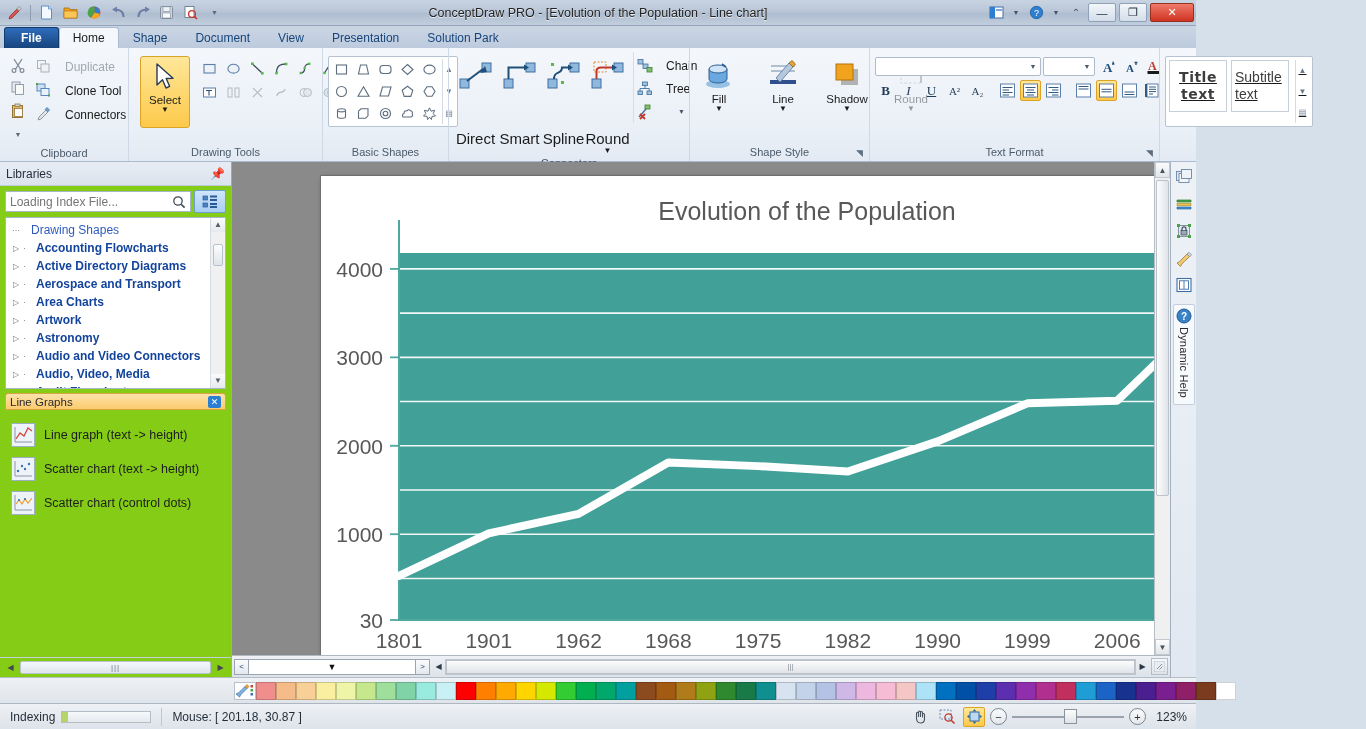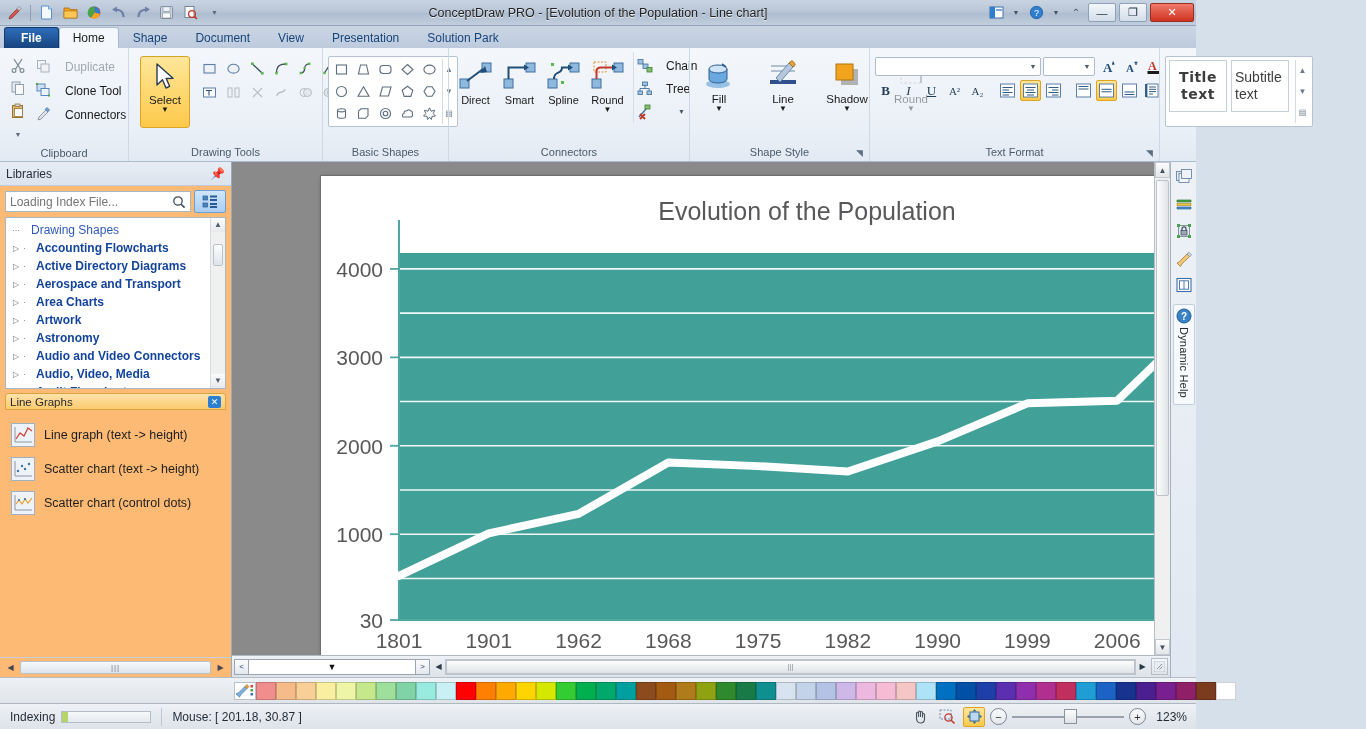--- a/index.html
+++ b/index.html
@@ -104,21 +104,21 @@
   }
   .shapegrid { display:grid; grid-template-columns:repeat(5,21px); grid-auto-rows:21px; gap:1px; }
   .shp { display:flex; align-items:center; justify-content:center; font-size:13px; color:#5a6a7c; }
   .galscroll { display:flex; flex-direction:column; justify-content:space-between; width:13px; border-left:1px solid #d3dbe5; margin-left:2px; }
   .galscroll span { font-size:8px; text-align:center; color:#6a7a8c; height:21px; line-height:21px; }
 
   
   .conn-big { display:flex; gap:1px; padding-top:3px; }
   .cbtn { width:43px; display:flex; flex-direction:column; align-items:center; border-radius:3px; padding-top:3px; }
   .cbtn .ci2 { height:36px; display:flex; align-items:center; justify-content:center; }
-  .cbtn .cl { font-size:11px; }
+  .cbtn .cl { font-size:15px;margin-top:36px; }
   .cbtn .cc { font-size:8px; line-height:8px; }
   .conn-small { display:flex; flex-direction:column; gap:0px; padding-top:2px; margin-left:4px; }
 
   
   .ss-big { display:flex; gap:16px; padding-top:2px; }
   .ssbtn { width:48px; display:flex; flex-direction:column; align-items:center; border-radius:3px; padding-top:3px; }
   .ssbtn .si { height:36px; display:flex; align-items:center; justify-content:center; }
   .ssbtn .sl { font-size:11.5px; }
   .ssbtn .sc { font-size:8px; line-height:8px; }
   .ssbtn.disabled { opacity:.42; }
@@ -139,21 +139,21 @@
     width:58px; height:52px; border:1px solid #c7d0da; display:flex; flex-direction:column;
     align-items:center; justify-content:center; margin-right:4px; font-size:14px; color:#3d3d3d;
     line-height:17px;
   }
   .stylecell.title { font-weight:bold; letter-spacing:.5px; font-family:"DejaVu Sans", sans-serif; }
 
   
   .mainrow { flex:1; display:flex; min-height:0; }
 
   
-  .leftpanel { width:232px; background:#fdba74; border-right:1px solid #9aaabd; display:flex; flex-direction:column; }
+  .leftpanel { width:232px; background:#84cc16; border-right:1px solid #9aaabd; display:flex; flex-direction:column; }
   .lp-header {
     height:24px; display:flex; align-items:center; padding:0 6px;
     background:linear-gradient(180deg,#e8edf4,#dbe3ee); border-bottom:1px solid #c0cbd9;
     font-size:12px; color:#27313c;
   }
   .lp-header .pin { margin-left:auto; font-size:12px; color:#3d4c5c; }
   .lp-search { display:flex; align-items:center; gap:3px; padding:4px 5px; }
   .lp-search .sbox {
     flex:1; height:21px; background:#fff; border:1px solid #a8b6c6; display:flex; align-items:center;
   }
@@ -866,21 +866,21 @@
                   <rect x="1" y="2" width="2" height="13" fill="#2f5b85"></rect>
                 </svg>
             </div>
           </div>
         </div>
       </div>
       <div class="rgroup-title">Text Format</div>
       <div class="dialog-launcher">◥</div>
     </div>
 
-    <div class="rgroup" style="flex:1;">
+    <div class="rgroup" style="flex:1;text-decoration:underline;">
       <div class="rgroup-body">
         <div class="stylegal">
           <div class="stylecell title">
             <span>Title</span>
             <span>text</span>
           </div>
           <div class="stylecell" style="align-items:flex-start;padding-left:3px;justify-content:center;">
             <span>Subtitle</span>
             <span>text</span>
           </div>

